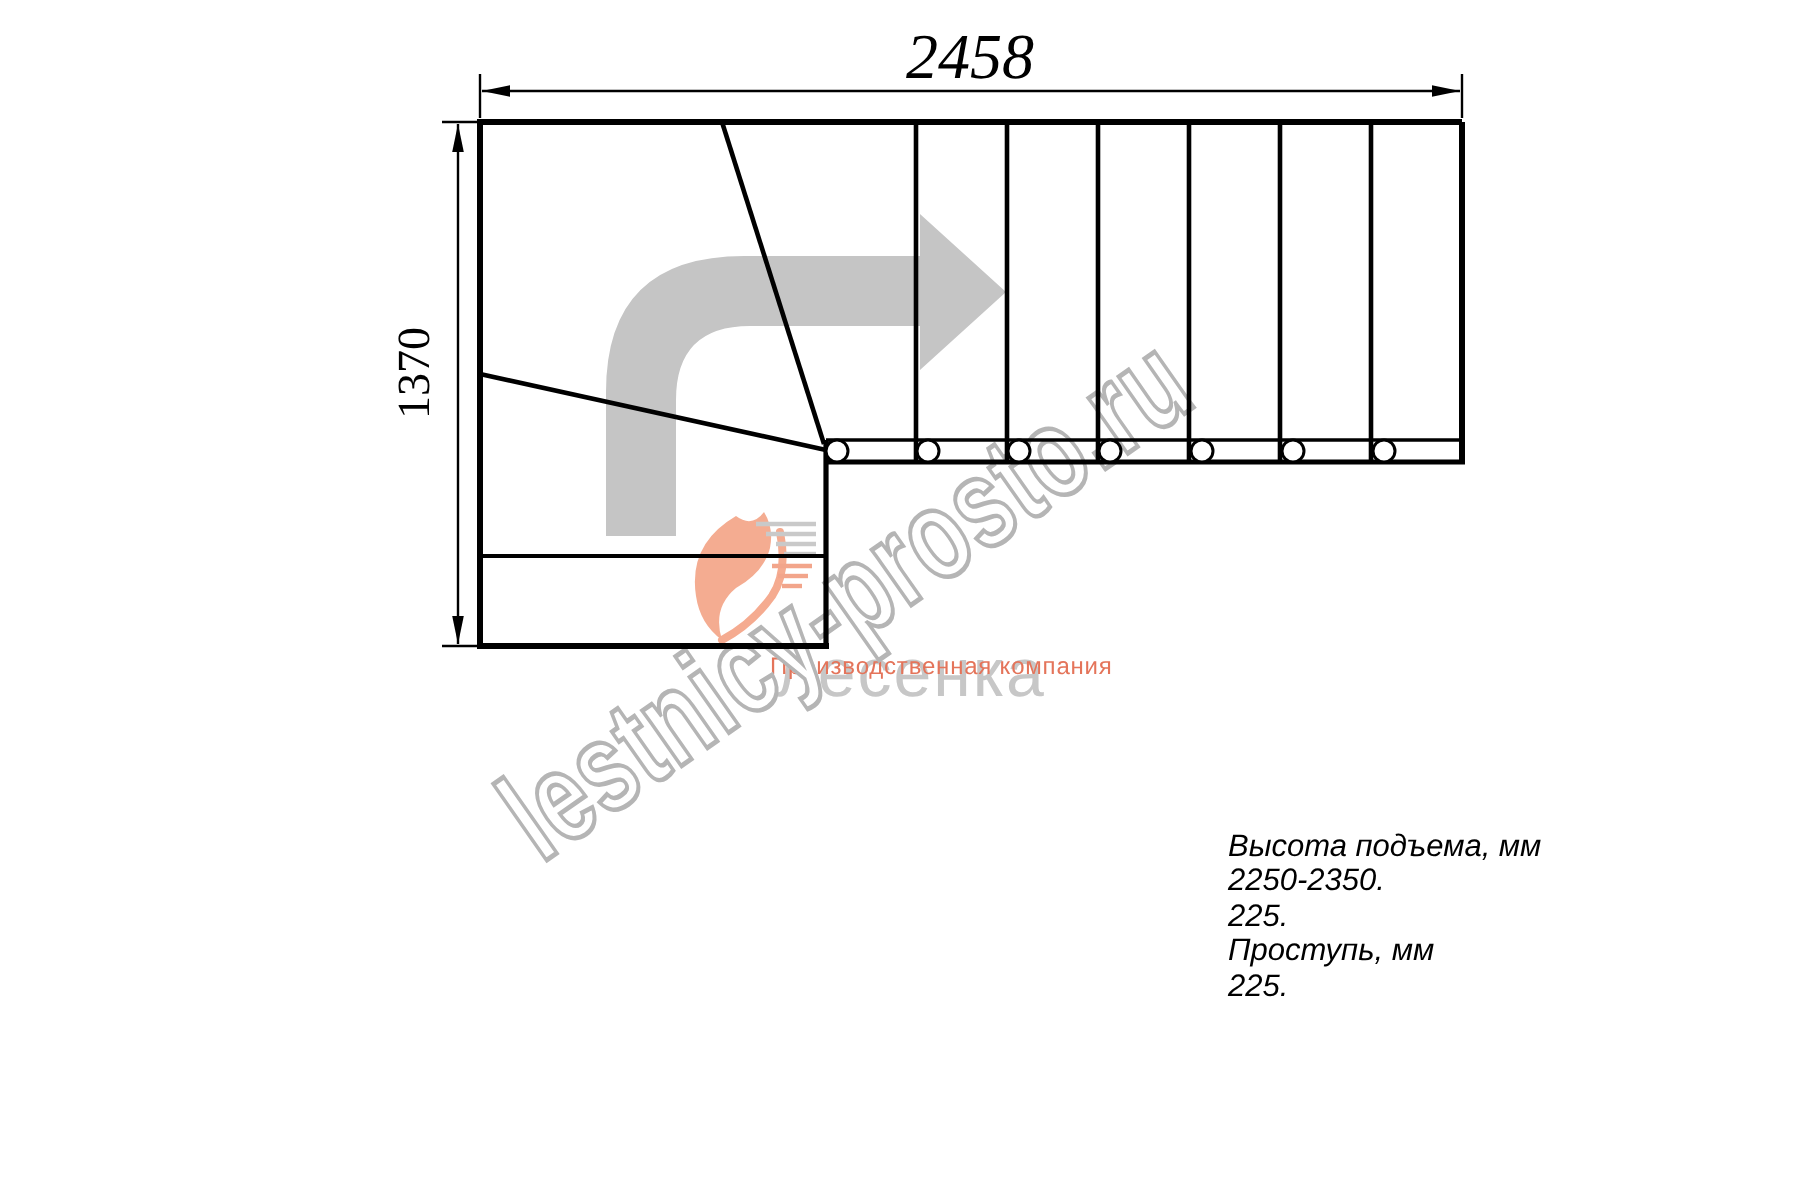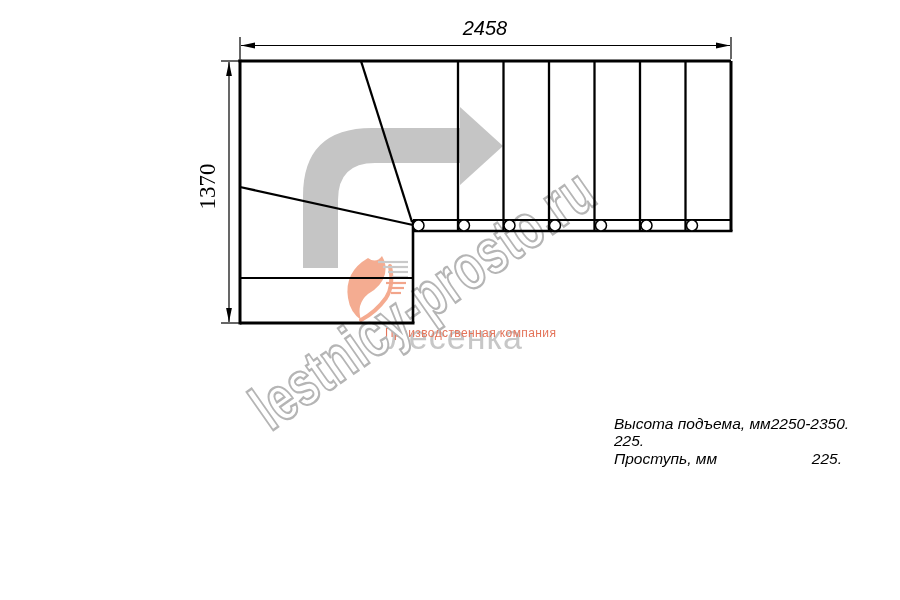--- a/index.html
+++ b/index.html
@@ -20,34 +20,34 @@
   }
   .watermark{
     position:absolute;left:258px;top:382px;height:64px;line-height:64px;z-index:2;
     font-weight:bold;font-size:64px;letter-spacing:1px;white-space:nowrap;
     color:#ffffff;-webkit-text-stroke:2.4px #b5b5b5;
     transform:rotate(-35deg) scaleX(0.72);transform-origin:0 50%;
   }
   .draw-svg{position:absolute;left:0;top:0;z-index:3;}
   .dim-width-label{
     position:absolute;left:435px;top:15px;width:100px;z-index:4;text-align:center;
-    font-style:italic;font-size:20px;line-height:27px;color:#000;
+    font-style:italic;font-size:32px;line-height:27px;color:#000;font-family:Liberation Serif, serif;
   }
   .dim-height-label{
     position:absolute;left:157px;top:174px;width:100px;height:25px;z-index:4;text-align:center;
     font-family:"Liberation Serif",serif;font-size:23px;line-height:25px;color:#000;
     transform:rotate(-90deg);
   }
   .specs{
     position:absolute;left:614px;top:415px;width:228px;z-index:4;
     font-style:italic;font-size:15.5px;color:#000;
   }
-  .spec-row{display:flex;justify-content:space-between;line-height:17.4px;white-space:nowrap;}
+  .spec-row{display:flex;justify-content:space-between;line-height:17.4px;white-space:nowrap;flex-direction:column;}
   .spec-label{text-align:left;}
-  .spec-value{text-align:center;}
+  .spec-value{text-align:left;}
 </style>
 </head>
 <body>
 
 <div id="canvas">
 
   <div class="logo-wrap">
     <svg class="logo-swoosh" width="72" height="74" viewBox="0 0 72 74">
       <path d="M 30 8 Q 6 22 10 48 Q 12 62 23 70 Q 18 54 30 44 Q 44 36 47 24 Q 49 14 44 6 Q 38 14 30 8 Z" fill="#f0906c" opacity="0.75"></path>
       <path d="M 23 70 Q 38 62 48 48 Q 56 36 52 16" fill="none" stroke="#f5ab90" stroke-width="4" stroke-linecap="round"></path>

